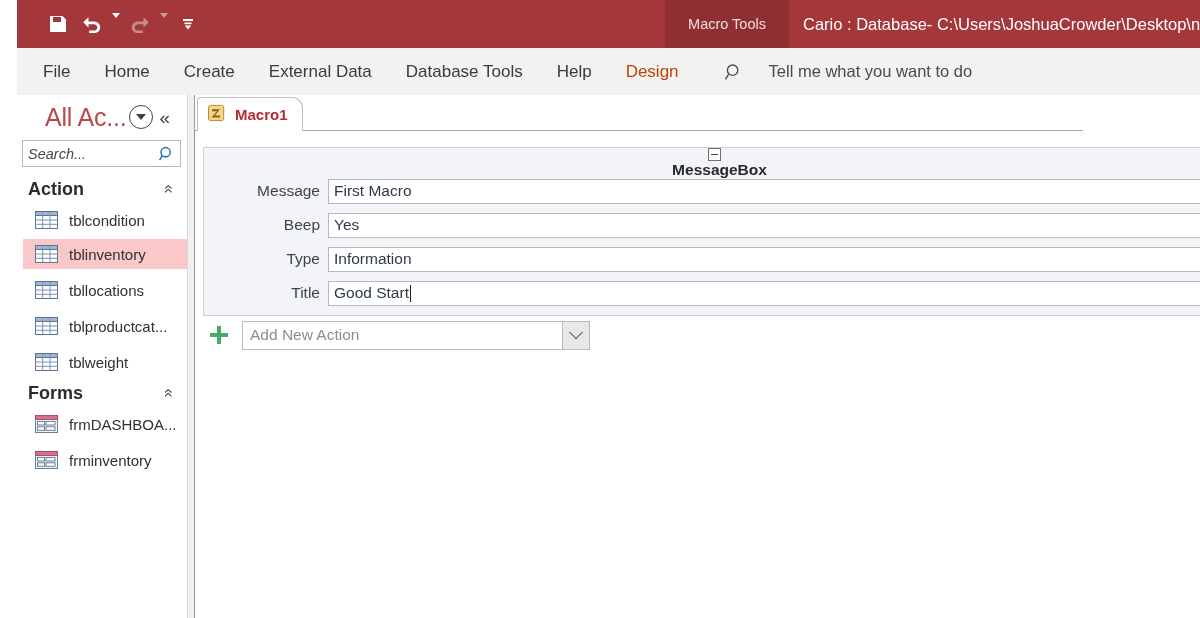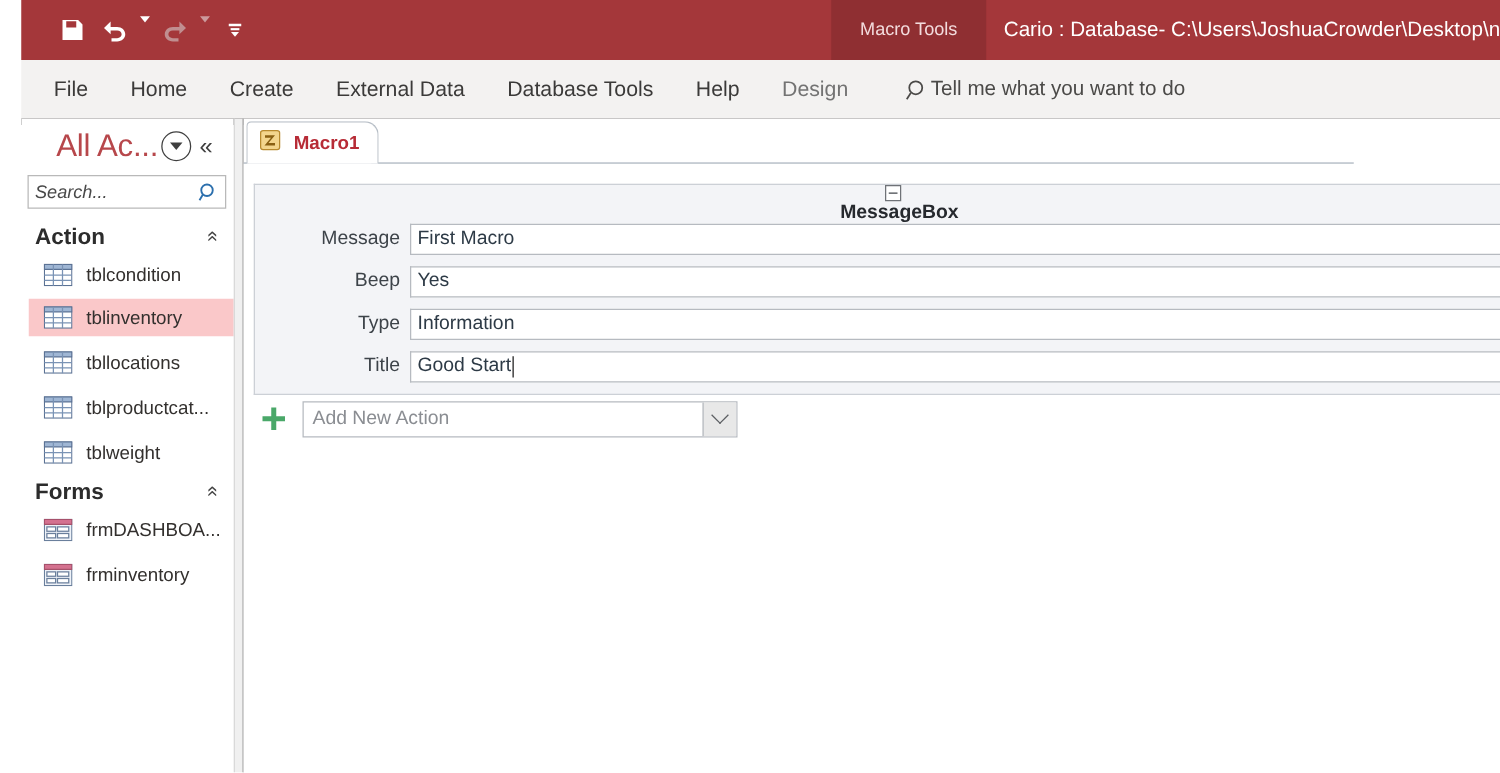--- a/index.html
+++ b/index.html
@@ -88,24 +88,24 @@
   }
   .rtab {
     height: 47px;
     display: flex; align-items: center;
     padding: 0 17px;
     font-size: 17px;
     color: #3b3a39;
     white-space: nowrap;
   }
   .rtab.first { margin-left: 9px; }
-  .rtab.design { color: #737373; }
+  .rtab.design { color: #c2410c; }
   .tellme {
     display: flex; align-items: center;
-    gap: 1px;
+    gap: 25px;
     margin-left: 28px;
     color: #4b4a48;
     font-size: 16.5px;
     white-space: nowrap;
   }
   .tellme svg { display:block; }
 
   
   .navpane {
     position: absolute;

